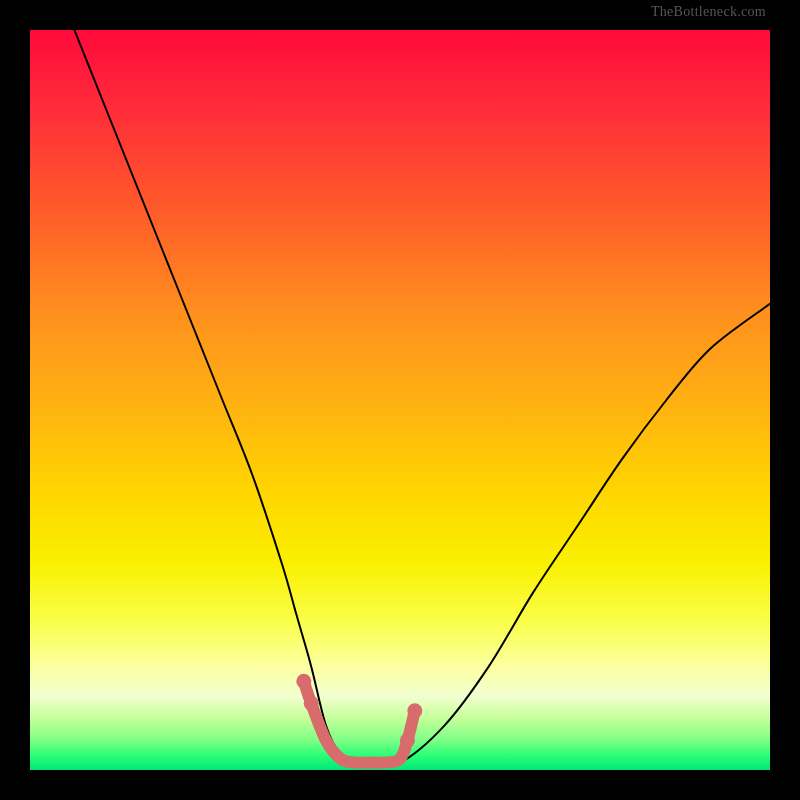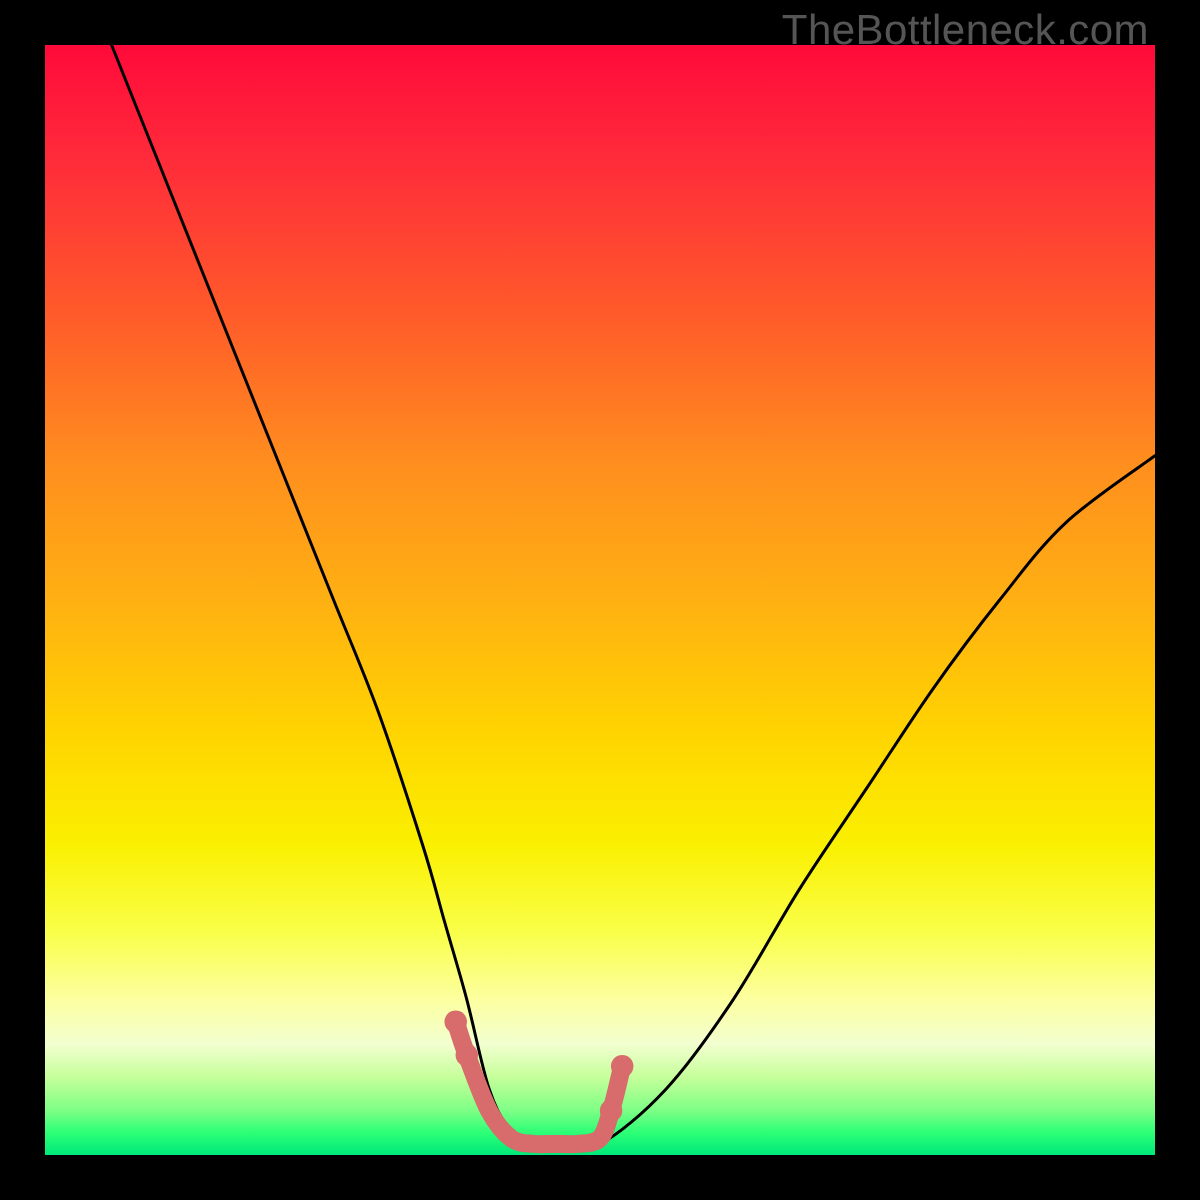--- a/index.html
+++ b/index.html
@@ -38,23 +38,24 @@
       #7dff85 96%,
       #2bff76 98%,
       #00e87a 100%
     );
   }
   .watermark {
     position: absolute;
     top: 4px;
     right: 34px;
     color: #555;
-    font-size: 28px;
+    font-size: 14px;
     font-weight: 500;
     letter-spacing: 0.3px;
+    font-family: Liberation Serif, serif;
   }
   svg.curve {
     position: absolute;
     left: 0;
     top: 0;
     width: 740px;
     height: 740px;
     display: block;
   }
 </style>

